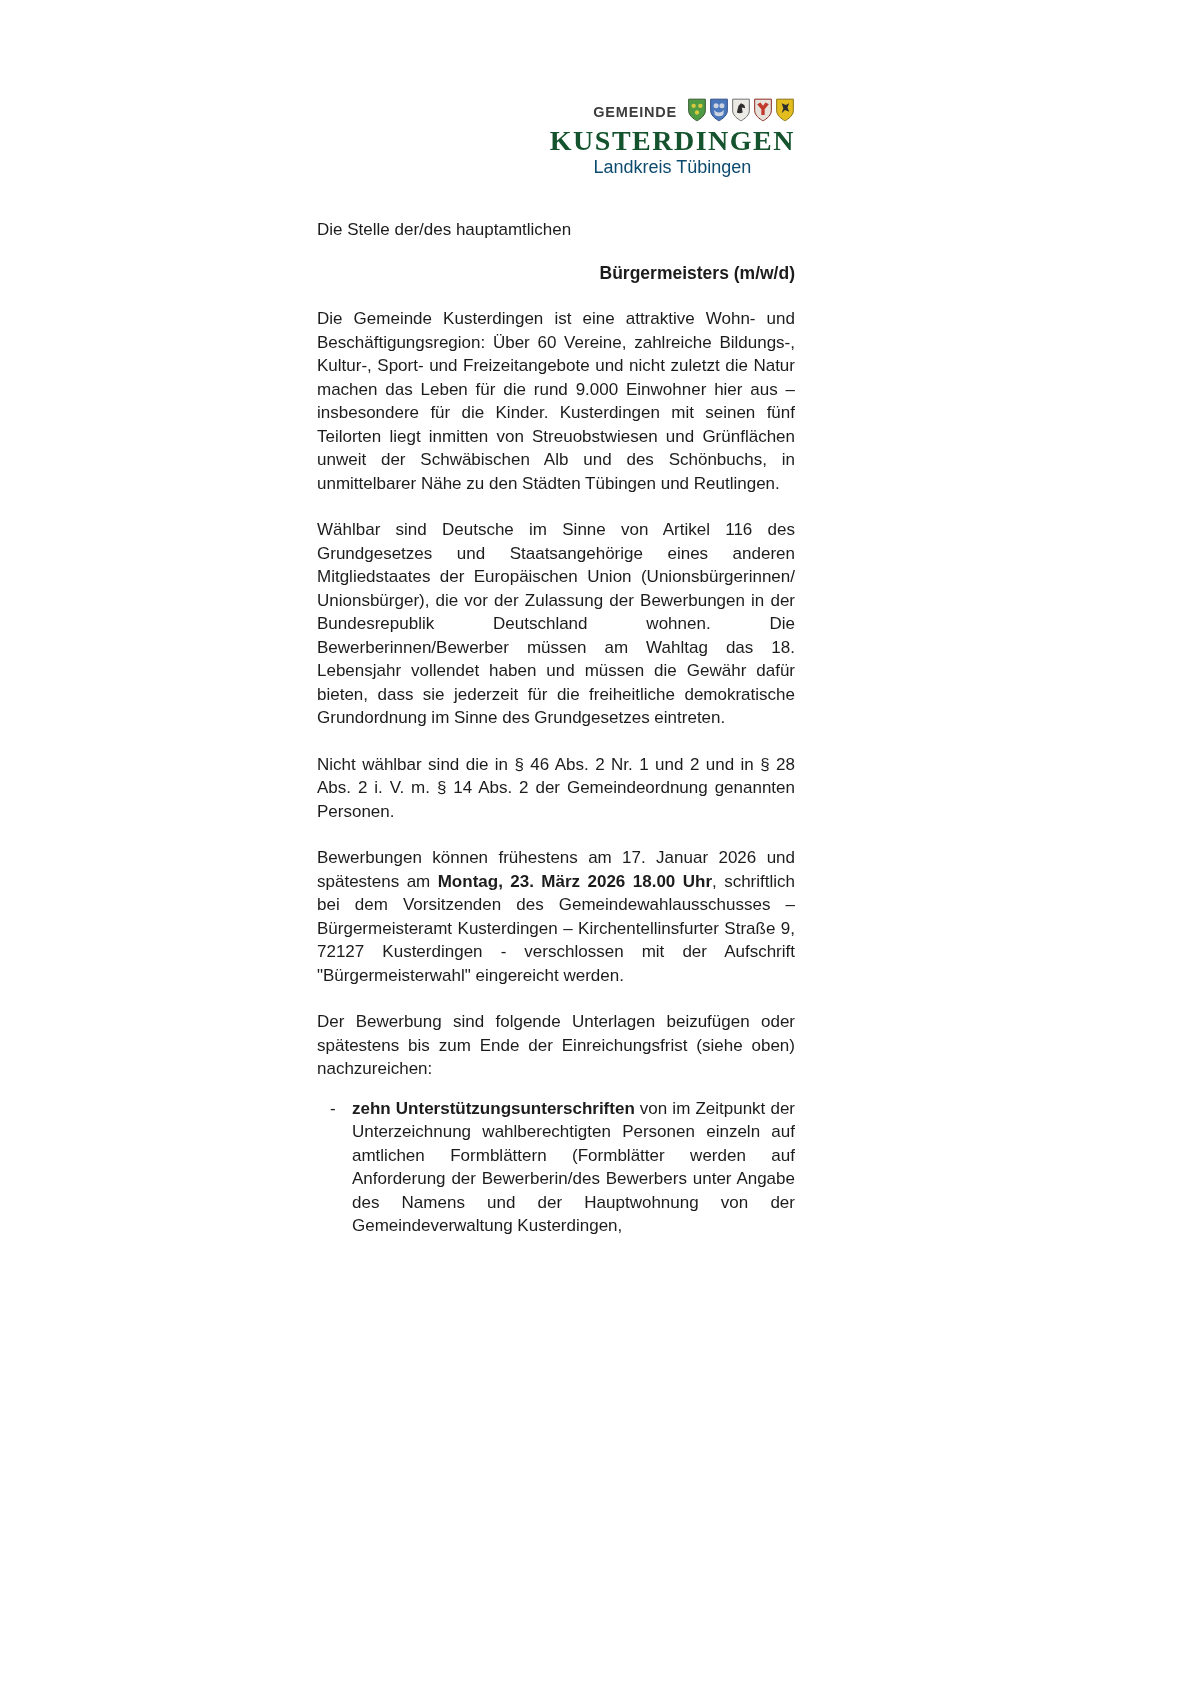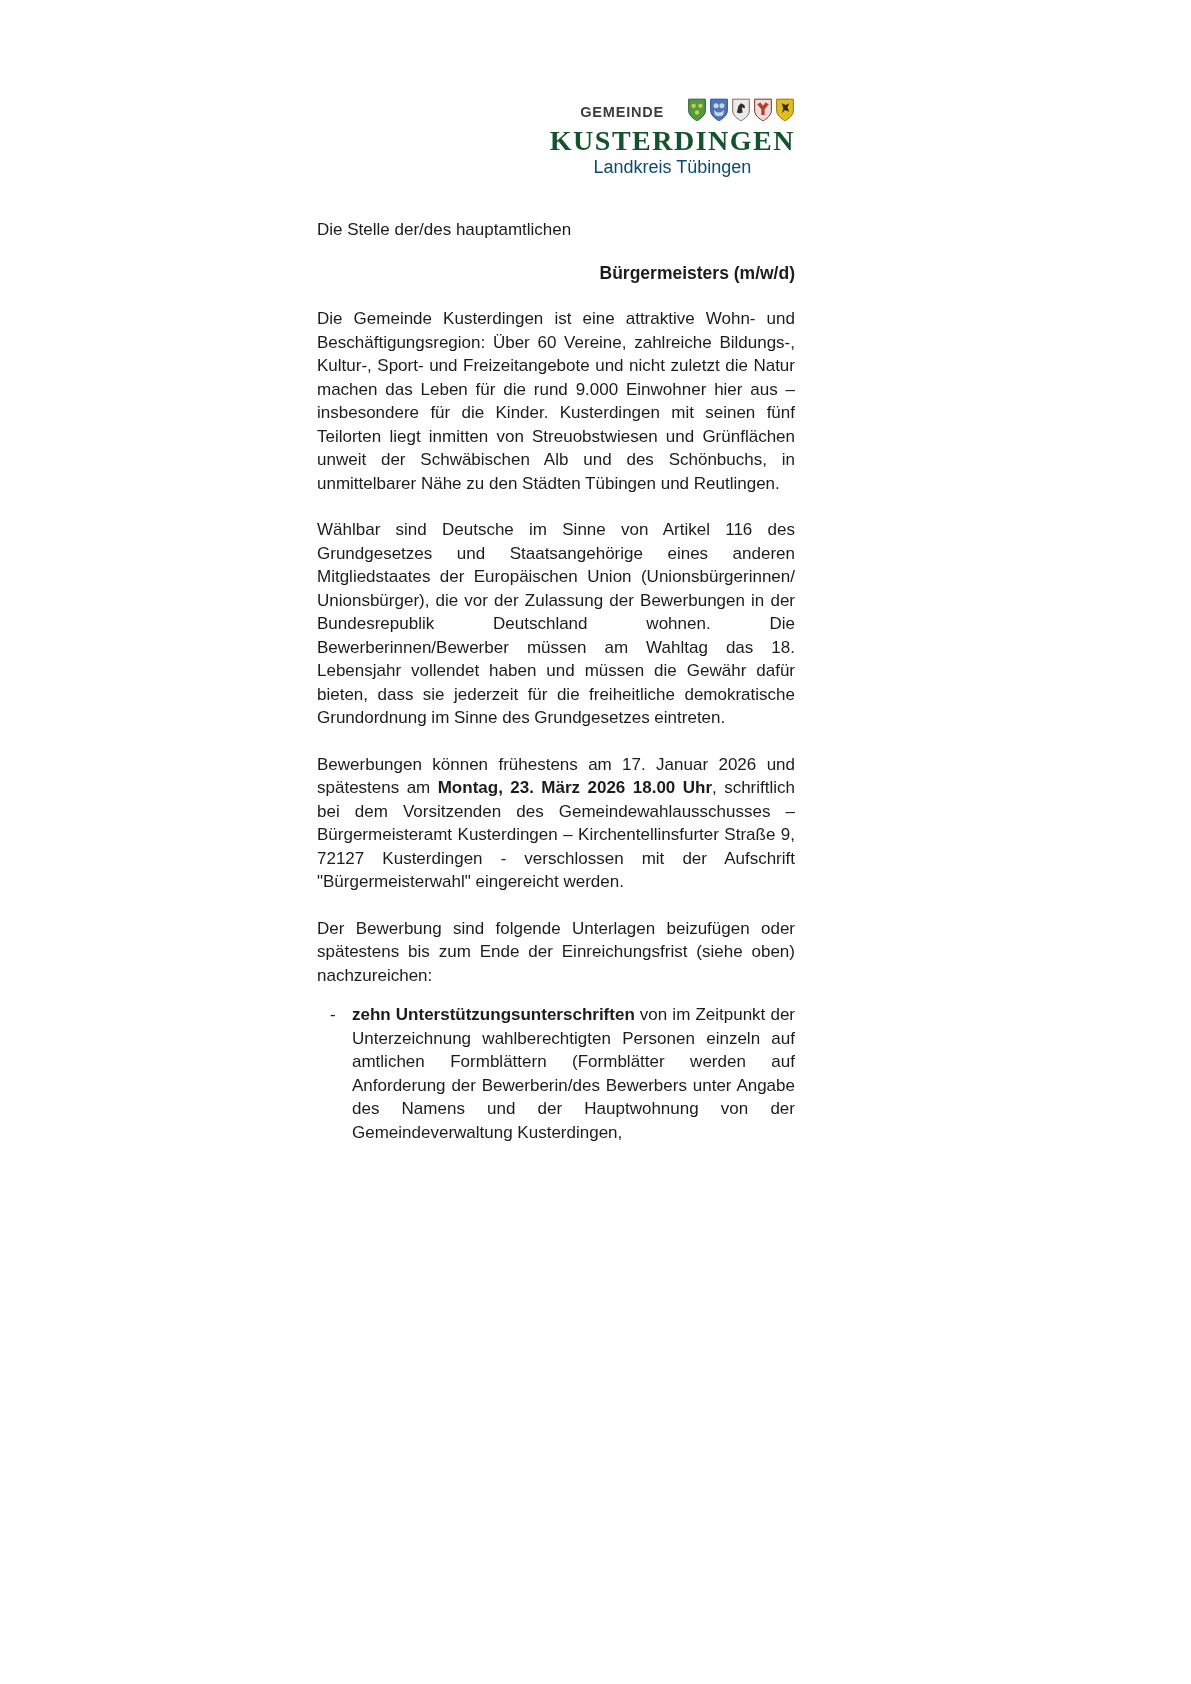--- a/index.html
+++ b/index.html
@@ -17,21 +17,21 @@
   .logo-block {
     position: absolute;
     top: 96px;
     right: 396px;
     text-align: center;
   }
   .logo-top {
     display: flex;
     align-items: flex-end;
     justify-content: flex-end;
-    gap: 23px;
+    gap: 10px;
   }
   .logo-gemeinde {
     font-size: 14.5px;
     font-weight: 700;
     letter-spacing: 0.8px;
     color: #3d3d3d;
     padding-bottom: 4px;
   }
   .crest-row { display: flex; gap: 2px; }
   .crest { width: 20px; height: 28px; display: block; }
@@ -134,20 +134,21 @@
     <div class="logo-name">KUSTERDINGEN</div>
     <div class="logo-district">Landkreis Tübingen</div>
   </header>
 
   <main class="doc-body">
     <p class="intro-line">Die Stelle der/des hauptamtlichen</p>
     <p class="doc-title">Bürgermeisters (m/w/d)</p>
 
     <p class="para"><span>Die Gemeinde Kusterdingen ist eine attraktive Wohn- und Beschäftigungsregion: Über 60 Vereine, zahlreiche Bildungs-, Kultur-, Sport- und Freizeitangebote und nicht zuletzt die Natur machen das Leben für die rund 9.000 Einwohner hier aus – insbesondere für die Kinder. Kusterdingen mit seinen fünf Teilorten liegt inmitten von Streuobstwiesen und Grünflächen unweit der Schwäbischen Alb und des Schönbuchs, in unmittelbarer Nähe zu den Städten Tübingen und Reutlingen.</span></p>
     <p class="para"><span>Wählbar sind Deutsche im Sinne von Artikel 116 des Grundgesetzes und Staatsangehörige eines anderen Mitgliedstaates der Europäischen Union (Unionsbürgerinnen/ Unionsbürger), die vor der Zulassung der Bewerbungen in der Bundesrepublik Deutschland wohnen. Die Bewerberinnen/Bewerber müssen am Wahltag das 18. Lebensjahr vollendet haben und müssen die Gewähr dafür bieten, dass sie jederzeit für die freiheitliche demokratische Grundordnung im Sinne des Grundgesetzes eintreten.</span></p>
+    <p class="para"><span>Nicht wählbar sind die in § 46 Abs. 2 Nr. 1 und 2 und in § 28 Abs. 2 i. V. m. § 14 Abs. 2 der Gemeindeordnung genannten Personen.</span></p>
     <p class="para"><span>Bewerbungen können frühestens am 17. Januar 2026 und spätestens am </span><span class="bold">Montag, 23. März 2026 18.00 Uhr</span><span>, schriftlich bei dem Vorsitzenden des Gemeindewahlausschusses – Bürgermeisteramt Kusterdingen – Kirchentellinsfurter Straße 9, 72127 Kusterdingen - verschlossen mit der Aufschrift "Bürgermeisterwahl" eingereicht werden.</span></p>
     <p class="para no-gap"><span>Der Bewerbung sind folgende Unterlagen beizufügen oder spätestens bis zum Ende der Einreichungsfrist (siehe oben) nachzureichen:</span></p>
 
     <div class="list-row">
       <span class="list-marker">-</span>
       <p class="para"><span class="bold">zehn Unterstützungsunterschriften</span><span> von im Zeitpunkt der Unterzeichnung wahlberechtigten Personen einzeln auf amtlichen Formblättern (Formblätter werden auf Anforderung der Bewerberin/des Bewerbers unter Angabe des Namens und der Hauptwohnung von der Gemeindeverwaltung Kusterdingen,</span></p>
     </div>
   </main>
 
 </div>

